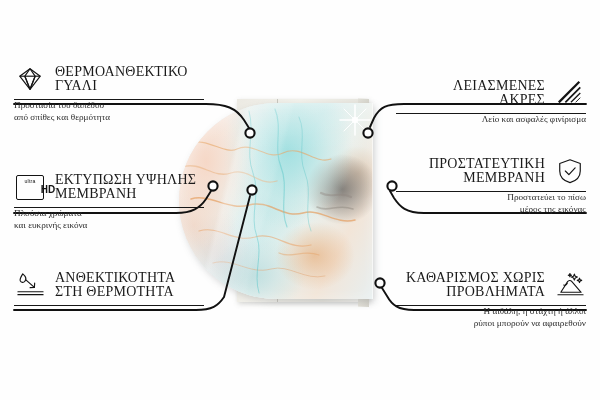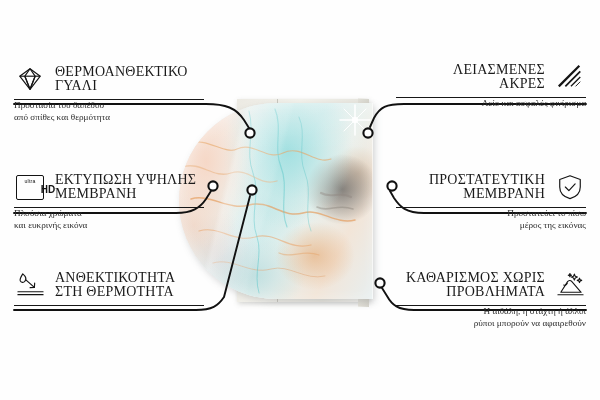--- a/index.html
+++ b/index.html
@@ -289,40 +289,40 @@
             <path d="M3,24.5 L29,24.5"></path>
           </g>
         </svg>
       </span>
       <span class="f-title">ΑΝΘΕΚΤΙΚΟΤΗΤΑ
 ΣΤΗ ΘΕΡΜΟΤΗΤΑ</span>
     </div>
     <div class="f-rule"></div>
   </div>
 
-  <div class="feature right" style="top:60px">
+  <div class="feature right" style="top:76px">
     <div class="f-head">
       <span class="f-title">ΛΕΙΑΣΜΕΝΕΣ
 ΑΚΡΕΣ</span>
       <span class="f-icon">
         <svg viewBox="0 0 32 30" width="30" height="28">
           <g stroke="#141414" stroke-linecap="butt">
             <line x1="4" y1="25" x2="26" y2="3" stroke-width="2.4"></line>
             <line x1="11" y1="25" x2="27" y2="9" stroke-width="1.8"></line>
             <line x1="17" y1="25" x2="27" y2="15" stroke-width="1.4"></line>
             <line x1="22" y1="25" x2="27" y2="20" stroke-width="1"></line>
           </g>
         </svg>
       </span>
     </div>
     <div class="f-rule"></div>
     <div class="f-desc">Λείο και ασφαλές φινίρισμα</div>
   </div>
 
-  <div class="feature right" style="top:170px">
+  <div class="feature right" style="top:154px">
     <div class="f-head">
       <span class="f-title">ΠΡΟΣΤΑΤΕΥΤΙΚΗ
 ΜΕΜΒΡΑΝΗ</span>
       <span class="f-icon">
         <svg viewBox="0 0 32 30" width="30" height="28">
           <g fill="none" stroke="#141414" stroke-width="1.25" stroke-linejoin="round" stroke-linecap="round">
             <path d="M16,3 L27,7 L27,15 C27,21.5 22,25.8 16,27.5 C10,25.8 5,21.5 5,15 L5,7 Z"></path>
             <path d="M11,15 L14.8,18.8 L21.5,11.6"></path>
           </g>
         </svg>

